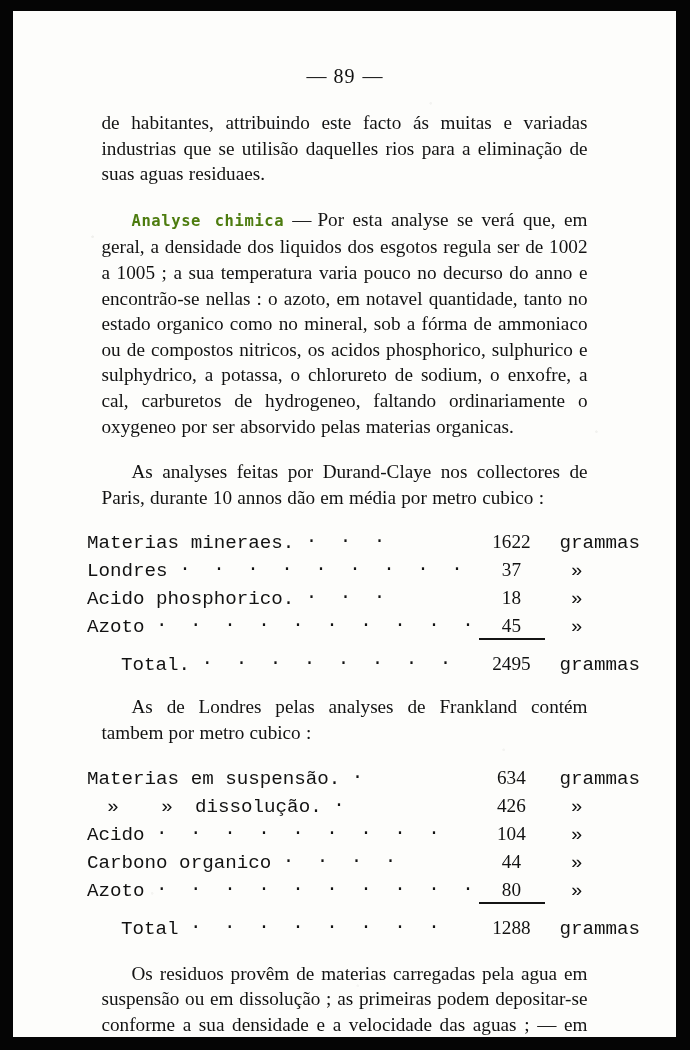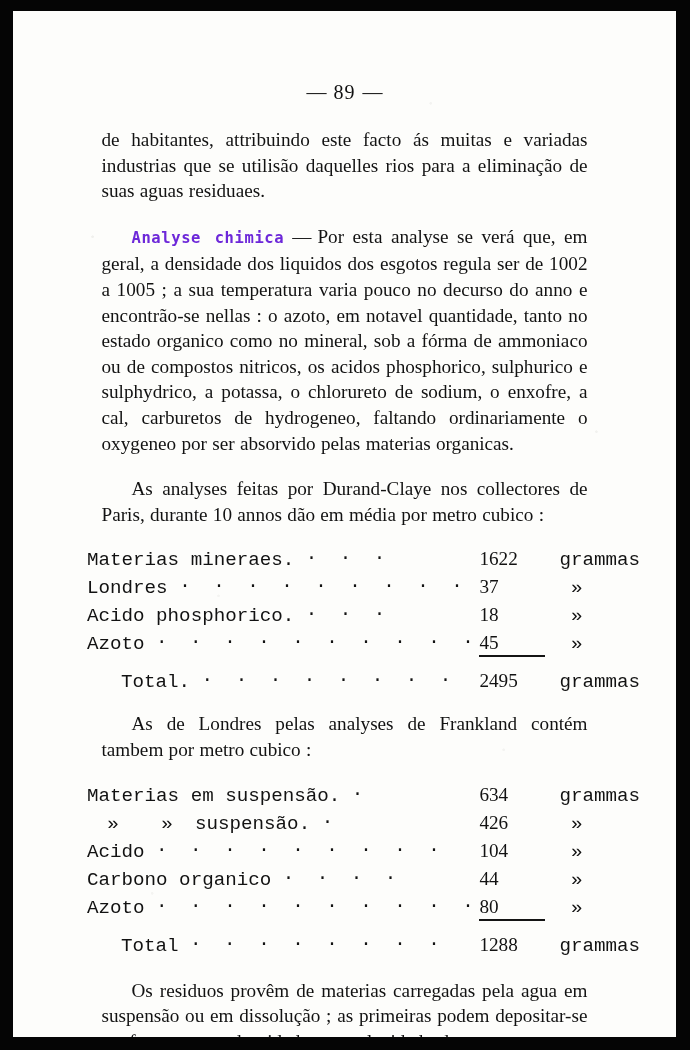--- a/index.html
+++ b/index.html
@@ -64,21 +64,21 @@
     color: #121212;
   }
 
   
   .folio {
     text-align: center;
     font-family: "Liberation Serif", "DejaVu Serif", serif;
     font-size: 20px;
     letter-spacing: 1px;
     color: #111;
-    margin: 16px;
+    margin: 0;
     padding-top: 54px;
     height: 30px;
   }
   .folio .dash { letter-spacing: 0; padding: 0 7px; }
 
   
   .textblock {
     margin: 0 auto;
     width: 518px;
   }
@@ -94,21 +94,21 @@
   }
   p.para.first { margin-top: 15px; }
   p.para.indent { text-indent: 30px; }
   p.spaced-before { margin-top: 20px; }
 
   .runin {
     font-family: "DejaVu Sans Mono", "Liberation Mono", monospace;
     font-weight: bold;
     font-size: 15.5px;
     letter-spacing: .6px;
-    color: #6d28d9;
+    color: #4d7c0f;
   }
 
   
   .datatable {
     width: 430px;
     margin: 12px 0 0 74px;
     border-collapse: collapse;
     font-size: 19.2px;
     color: #121212;
   }
@@ -119,21 +119,21 @@
     white-space: nowrap;
   }
   .col-label {
     width: 248px;
     position: relative;
     overflow: hidden;
     font-family: Liberation Mono, monospace;
   }
   .col-value {
     width: 78px;
-    text-align: left;
+    text-align: center;
     padding-right: 4px !important;
   }
   .col-unit {
     width: 104px;
     text-align: left;
     padding-left: 12px !important;
     font-family: Liberation Mono, monospace;
   }
   .col-unit.dittomark {
     text-align: center;
@@ -236,21 +236,21 @@
       </div>
 
       <table class="datatable">
         <tbody>
           <tr>
             <td class="col-label"><span class="lbl">Materias em suspensão.</span> <span class="leader">.</span></td>
             <td class="col-value">634</td>
             <td class="col-unit">grammas</td>
           </tr>
           <tr>
-            <td class="col-label"><span class="ditto-pair"><span class="ditto-a">»</span><span class="ditto-b">»</span><span>suspensão.</span> <span class="leader">.</span></span></td>
+            <td class="col-label"><span class="ditto-pair"><span class="ditto-a">»</span><span class="ditto-b">»</span><span>dissolução.</span> <span class="leader">.</span></span></td>
             <td class="col-value">426</td>
             <td class="col-unit dittomark">»</td>
           </tr>
           <tr>
             <td class="col-label"><span class="lbl">Acido</span> <span class="leader">. . . . . . . . .</span></td>
             <td class="col-value">104</td>
             <td class="col-unit dittomark">»</td>
           </tr>
           <tr>
             <td class="col-label"><span class="lbl">Carbono organico</span> <span class="leader">. . . .</span></td>

